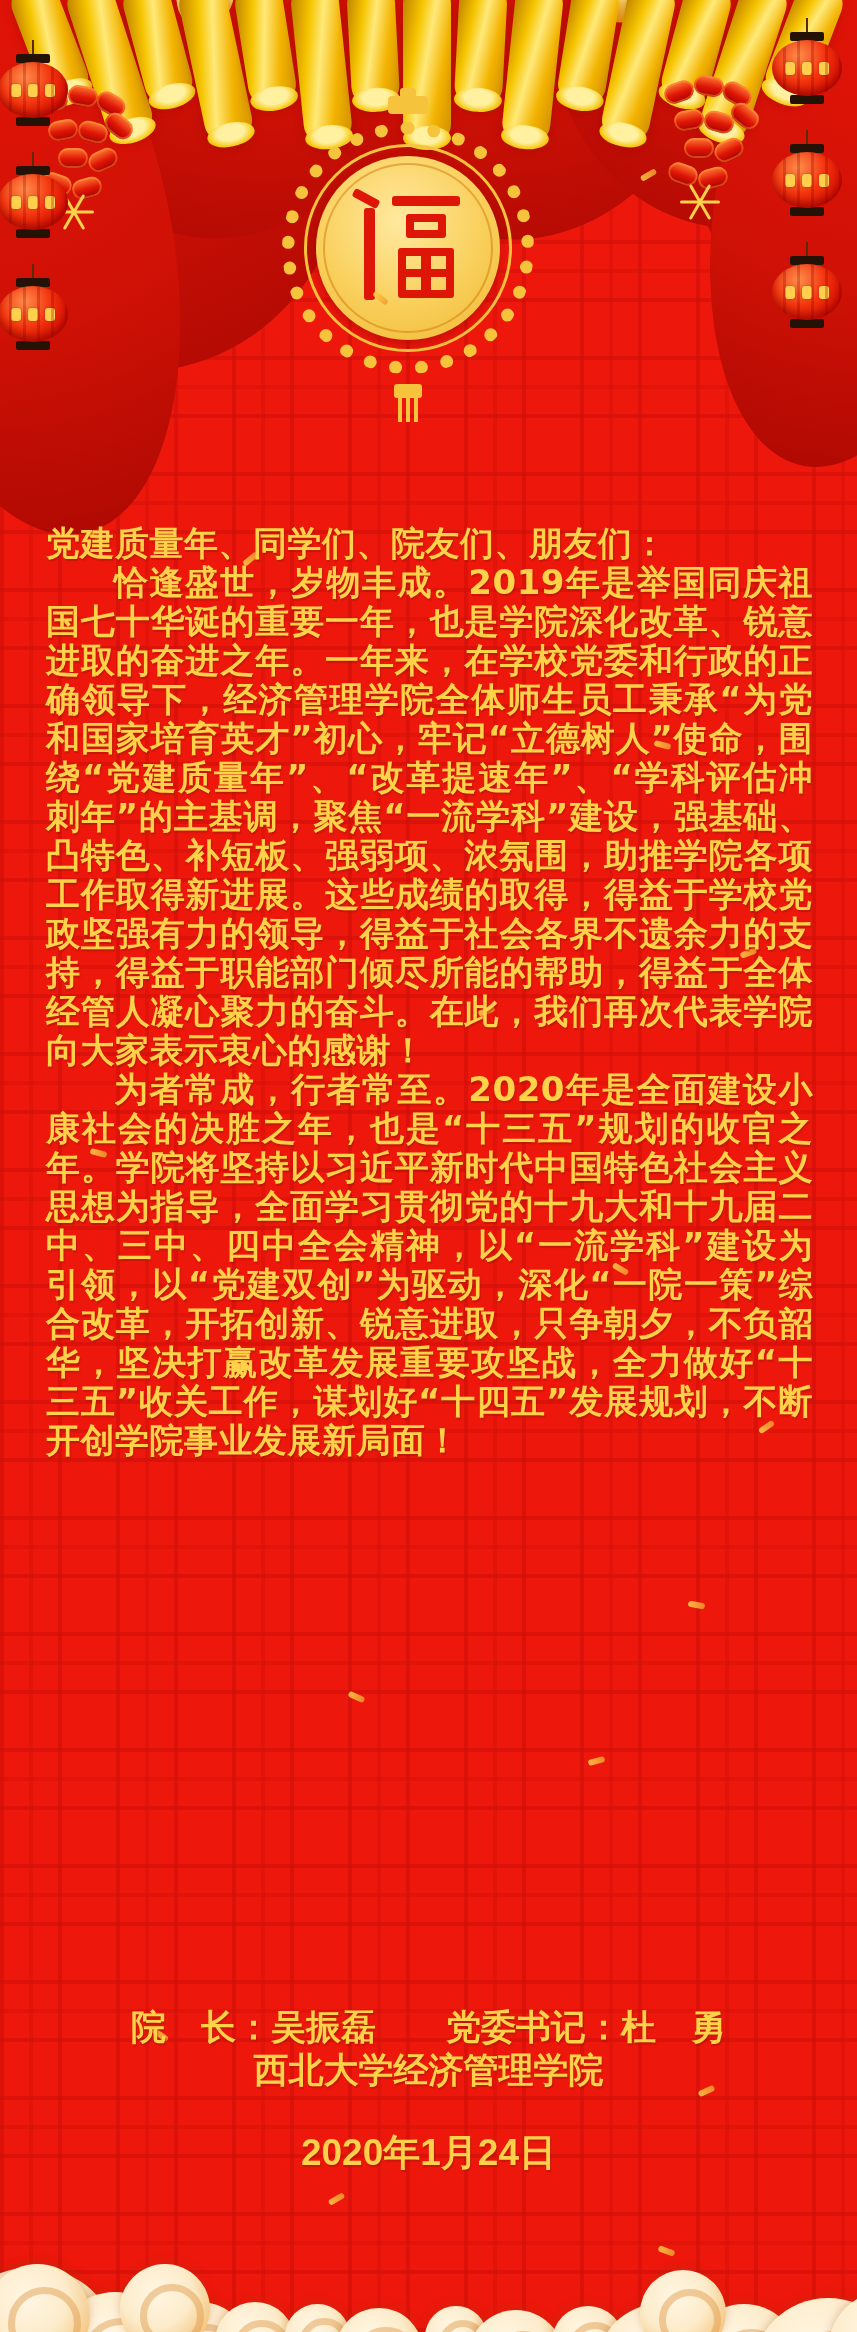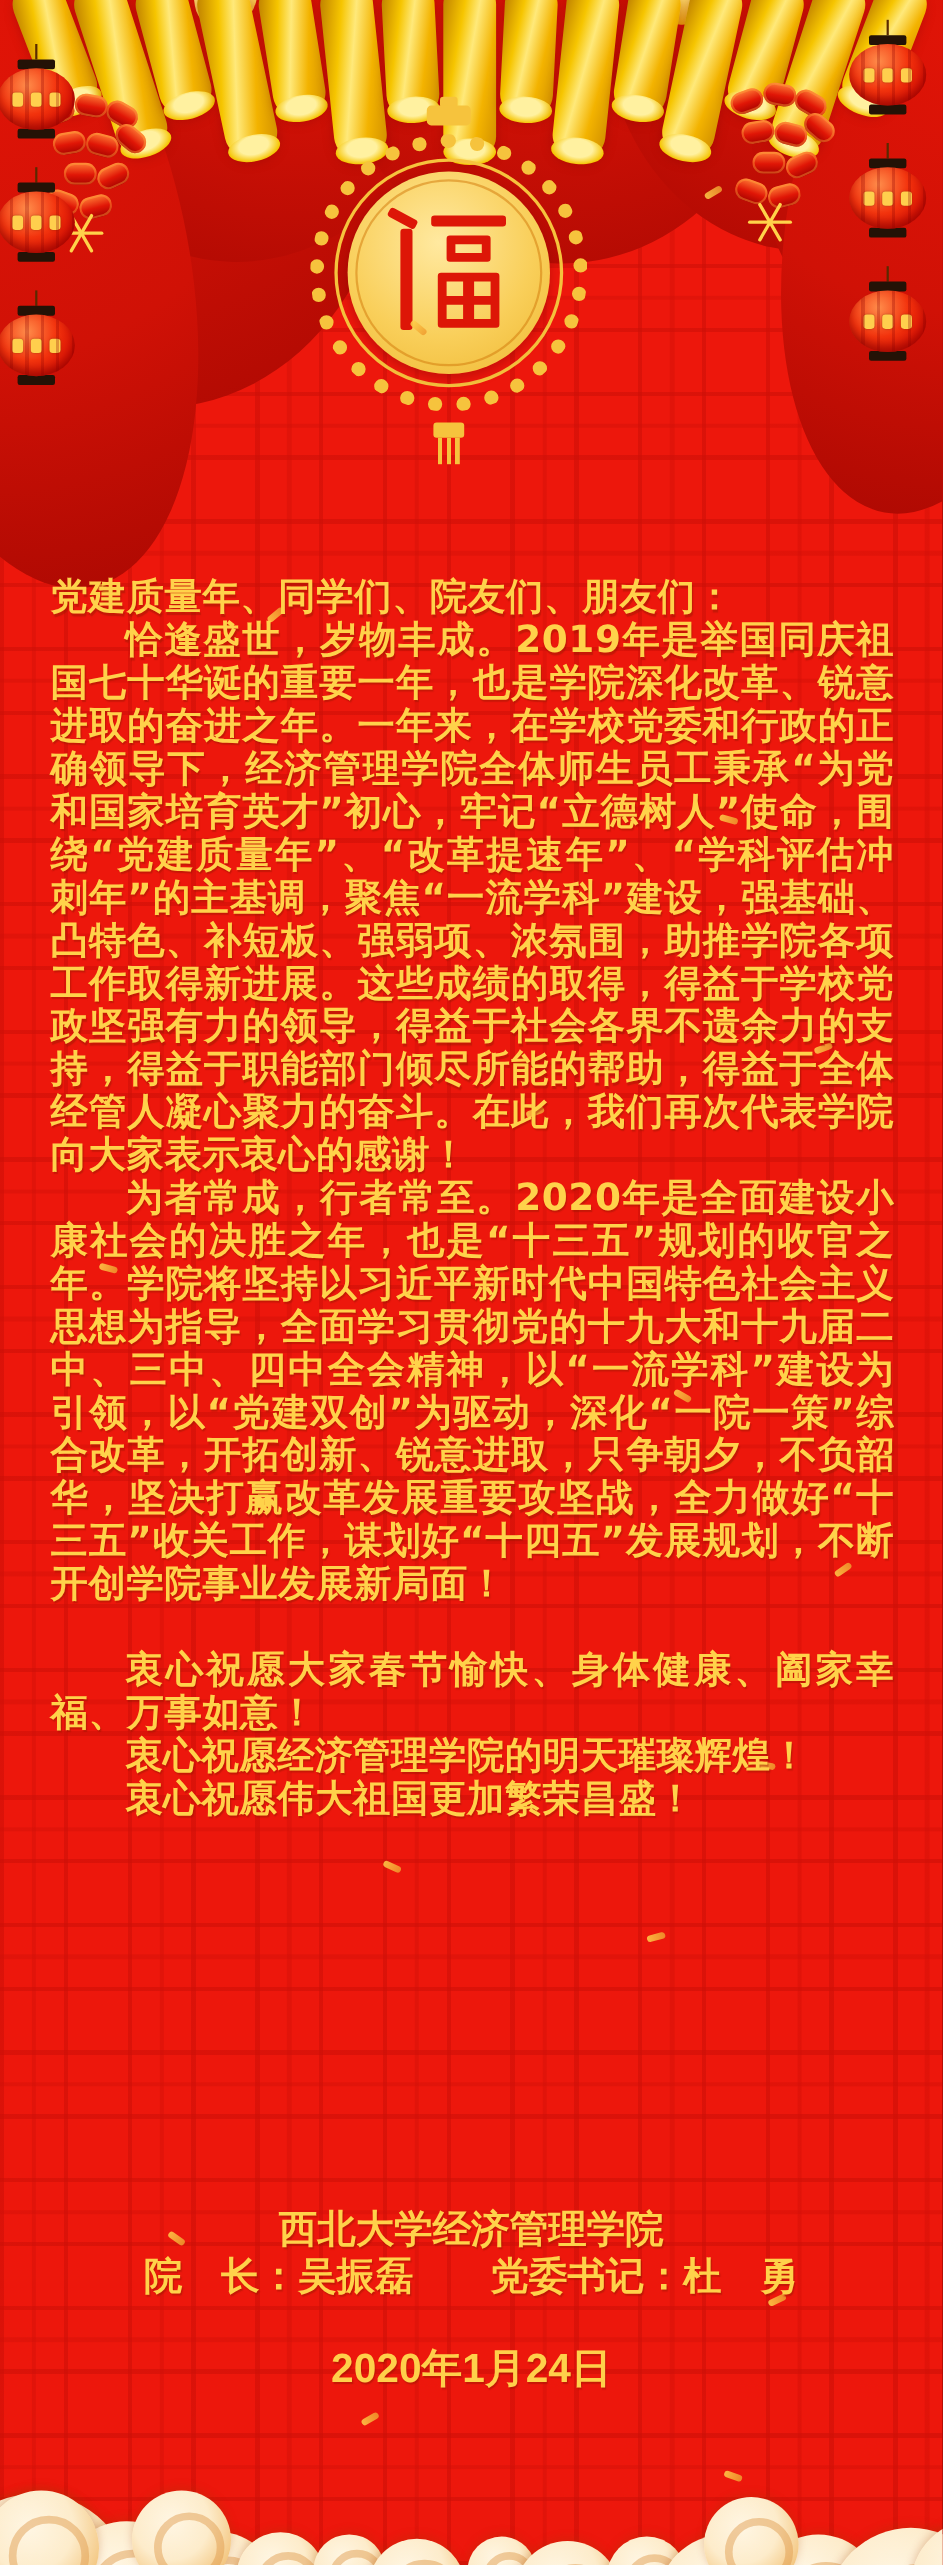--- a/index.html
+++ b/index.html
@@ -297,30 +297,25 @@
     <div class="tassel"></div>
   </div>
 
 
   <div class="letter">
     <p class="salutation">党建质量年、同学们、院友们、朋友们：</p>
     <div id="paragraphs">
         <p class="para indent">恰逢盛世，岁物丰成。2019年是举国同庆祖国七十华诞的重要一年，也是学院深化改革、锐意进取的奋进之年。一年来，在学校党委和行政的正确领导下，经济管理学院全体师生员工秉承“为党和国家培育英才”初心，牢记“立德树人”使命，围绕“党建质量年”、“改革提速年”、“学科评估冲刺年”的主基调，聚焦“一流学科”建设，强基础、凸特色、补短板、强弱项、浓氛围，助推学院各项工作取得新进展。这些成绩的取得，得益于学校党政坚强有力的领导，得益于社会各界不遗余力的支持，得益于职能部门倾尽所能的帮助，得益于全体经管人凝心聚力的奋斗。在此，我们再次代表学院向大家表示衷心的感谢！</p>
         <p class="para indent">为者常成，行者常至。2020年是全面建设小康社会的决胜之年，也是“十三五”规划的收官之年。学院将坚持以习近平新时代中国特色社会主义思想为指导，全面学习贯彻党的十九大和十九届二中、三中、四中全会精神，以“一流学科”建设为引领，以“党建双创”为驱动，深化“一院一策”综合改革，开拓创新、锐意进取，只争朝夕，不负韶华，坚决打赢改革发展重要攻坚战，全力做好“十三五”收关工作，谋划好“十四五”发展规划，不断开创学院事业发展新局面！</p>
       </div>
-    <div id="wishes" class="wishes">
-        <p class="wish">衷心祝愿大家春节愉快、身体健康、阖家幸福、万事如意！</p>
-        <p class="wish">衷心祝愿经济管理学院的明天璀璨辉煌！</p>
-        <p class="wish">衷心祝愿伟大祖国更加繁荣昌盛！</p>
-      </div>
   </div>
 
   <div class="signature">
+    <p>院　长：吴振磊　　党委书记：杜　勇</p>
     <p>西北大学经济管理学院</p>
-    <p>院　长：吴振磊　　党委书记：杜　勇</p>
   </div>
   <p class="date">2020年1月24日</p>
 
   <div class="clouds" id="clouds">
       <div class="cloud" style="left: -55px; bottom: -110px; width: 175px; height: 175px;"></div>
       <div class="cloud" style="left: 55px; bottom: -80px; width: 120px; height: 120px;"></div>
       <div class="cloud" style="left: 150px; bottom: -70px; width: 100px; height: 100px;"></div>
       <div class="cloud" style="left: -15px; bottom: -37px; width: 105px; height: 105px;"></div>
       <div class="cloud" style="left: 215px; bottom: -50px; width: 80px; height: 80px;"></div>
       <div class="cloud" style="left: 285px; bottom: -37px; width: 65px; height: 65px;"></div>

